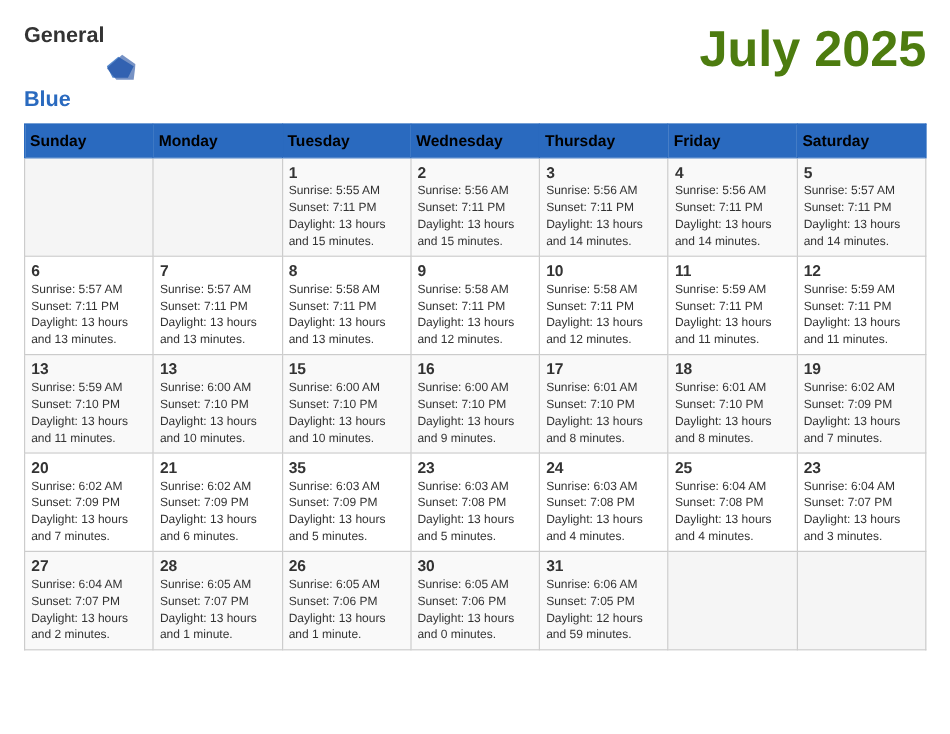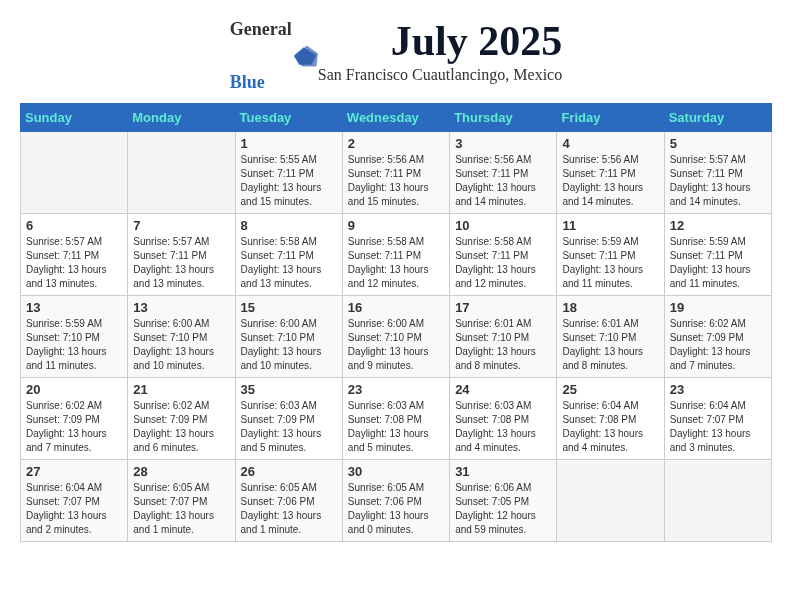--- a/index.html
+++ b/index.html
@@ -5,24 +5,23 @@
     * { box-sizing: border-box; margin: 0; padding: 0; }
     body {
       font-family: Arial, sans-serif;
       background: #fff;
       width: 792px;
       min-height: 612px;
       padding: 20px;
     }
     .header-area {
       display: flex;
-      justify-content: center;
+      justify-content: space-between;
       align-items: flex-start;
       margin-bottom: 10px;
-      font-family: Liberation Serif, serif;
     }
     .logo {
       display: flex;
       align-items: center;
     }
     .logo-text {
       display: flex;
       flex-direction: column;
       line-height: 1.1;
     }
@@ -30,36 +29,36 @@
       width: 24px;
       height: 24px;
       margin-left: 2px;
     }
     .title-area {
       text-align: right;
     }
     .month-title {
       font-size: 42px;
       font-weight: bold;
-      color: #0f172a;
+      color: #4d7c0f;
       line-height: 1;
     }
     .location-title {
       font-size: 16px;
       color: #333;
       margin-top: 4px;
     }
     .calendar {
       width: 100%;
       border-collapse: collapse;
       border: 1px solid #ccc;
     }
     .calendar th {
       background-color: #2a6abf;
-      color: #5eead4;
+      color: #000000;
       font-size: 13px;
       font-weight: bold;
       padding: 6px 4px;
       text-align: left;
       border: 1px solid #2a6abf;
       margin-left: 16px;
     }
     .calendar td {
       width: 14.28%;
       vertical-align: top;
@@ -100,21 +99,20 @@
       <span style="font-size:18px;font-weight:bold;color:#333;">General</span>
       <span style="font-size:18px;font-weight:bold;color:#2a6abf;margin-top:33px;">Blue</span>
     </div>
     <svg class="logo-icon" viewBox="0 0 30 30" xmlns="http://www.w3.org/2000/svg">
       <polygon points="12,4 28,14 22,26 6,26 0,14" fill="#2a6abf" opacity="0.8"></polygon>
       <polygon points="16,2 30,12 28,28 10,28 0,16" fill="#1a4a9f" opacity="0.6"></polygon>
     </svg>
   </div>
   <div class="title-area">
     <div class="month-title">July 2025</div>
-    <div class="location-title">San Francisco Cuautlancingo, Mexico</div>
   </div>
 </div>
 
 <table class="calendar">
   <thead>
     <tr>
     <th>Sunday</th>
         <th>Monday</th>
         <th>Tuesday</th>
         <th>Wednesday</th>

